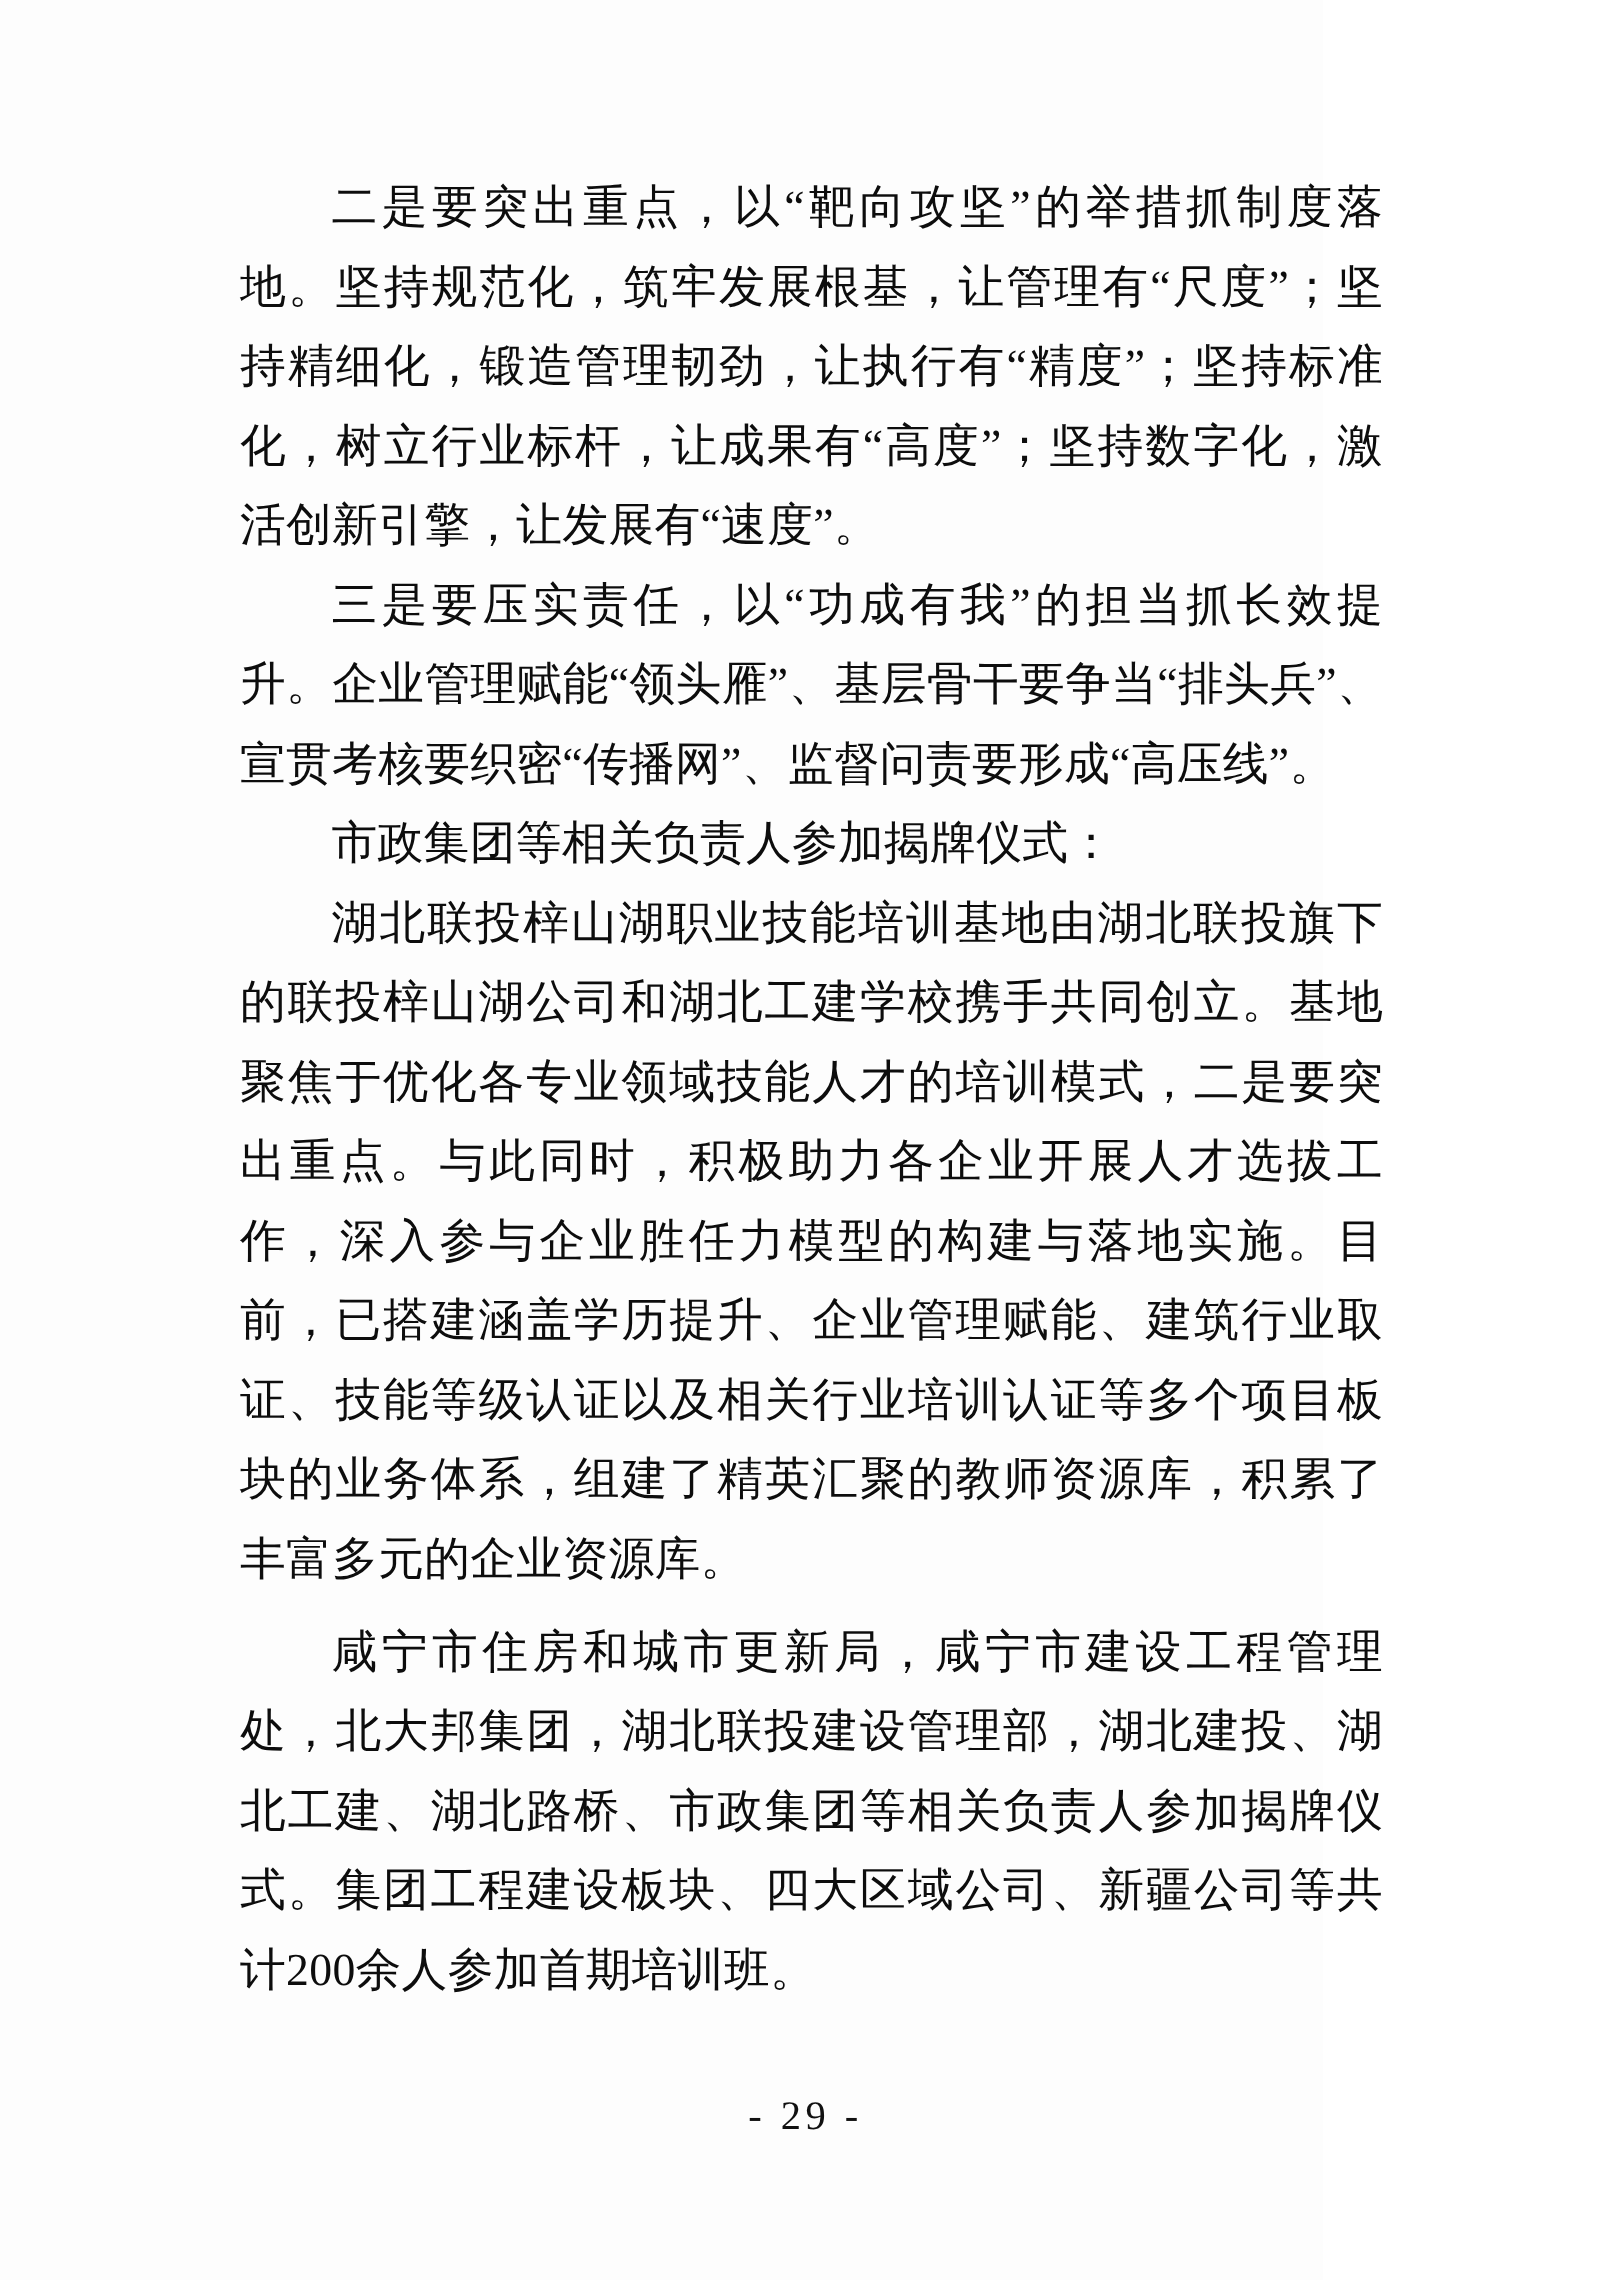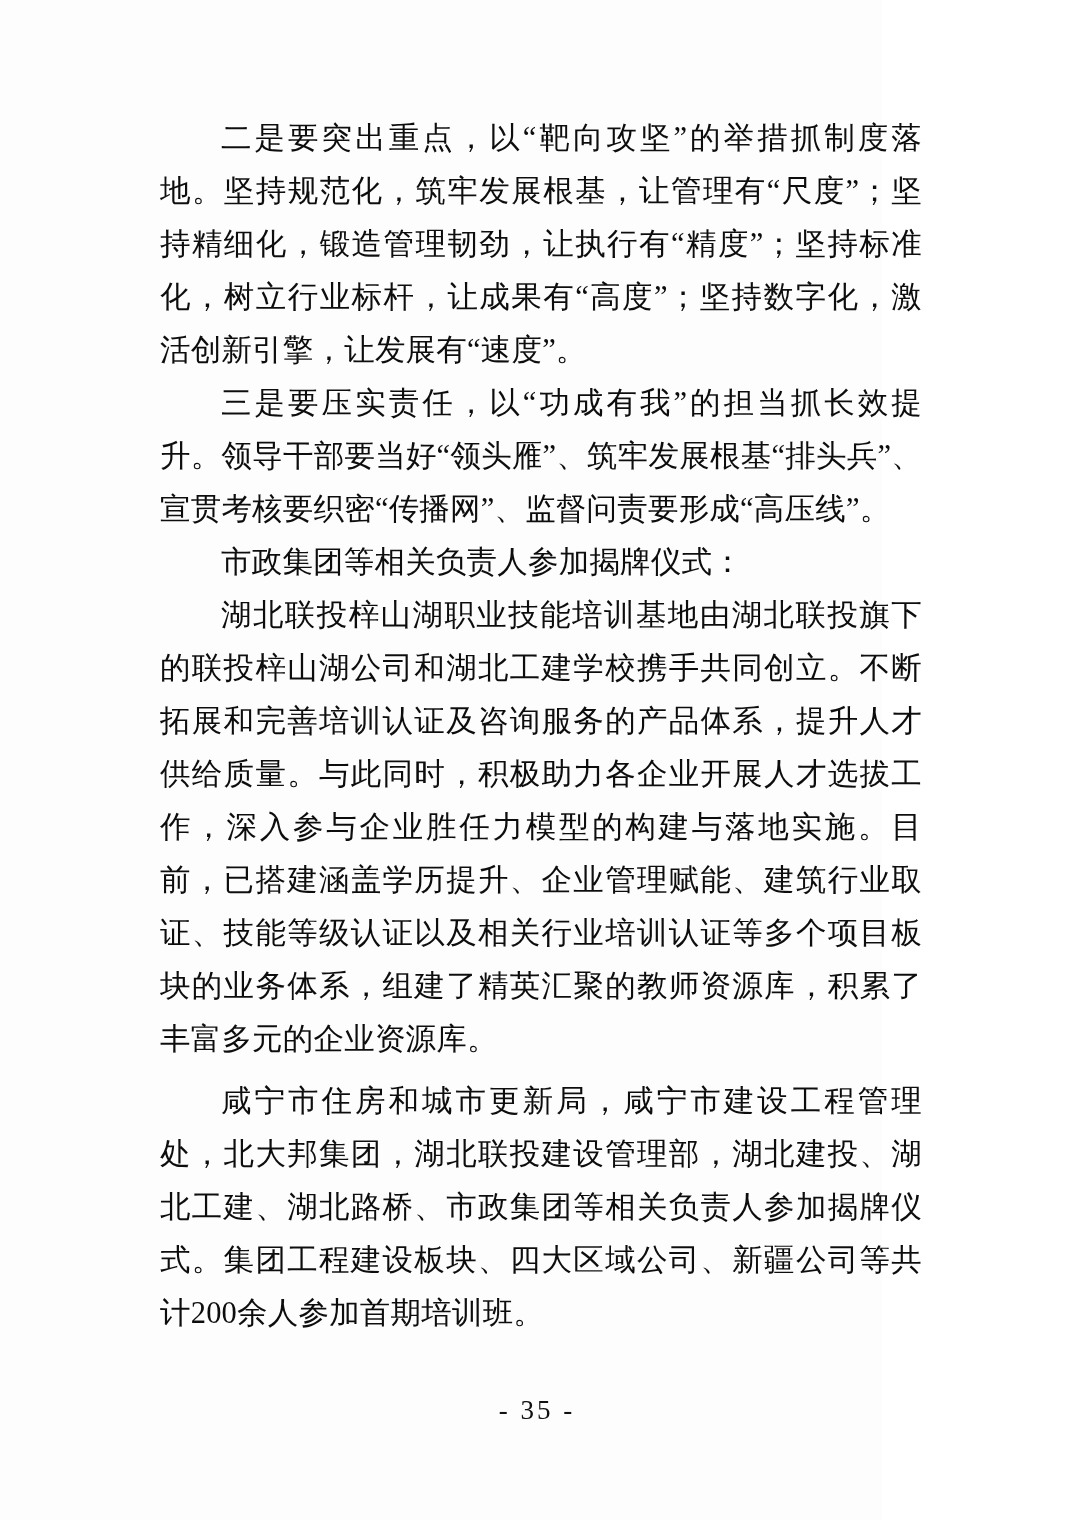--- a/index.html
+++ b/index.html
@@ -53,19 +53,19 @@
     color: #111;
     font-family: "Liberation Serif", "DejaVu Serif", serif;
   }
 </style>
 </head>
 <body>
 
 <div class="page">
   <div class="content">
     <p class="para">二是要突出重点，以“靶向攻坚”的举措抓制度落地。坚持规范化，筑牢发展根基，让管理有“尺度”；坚持精细化，锻造管理韧劲，让执行有“精度”；坚持标准化，树立行业标杆，让成果有“高度”；坚持数字化，激活创新引擎，让发展有“速度”。</p>
-    <p class="para">三是要压实责任，以“功成有我”的担当抓长效提升。领导干部要当好“领头雁”、筑牢发展根基“排头兵”、宣贯考核要织密“传播网”、监督问责要形成“高压线”。</p>
+    <p class="para">三是要压实责任，以“功成有我”的担当抓长效提升。企业管理赋能“领头雁”、基层骨干要争当“排头兵”、宣贯考核要织密“传播网”、监督问责要形成“高压线”。</p>
     <p class="para">市政集团等相关负责人参加揭牌仪式：</p>
-    <p class="para">湖北联投梓山湖职业技能培训基地由湖北联投旗下的联投梓山湖公司和湖北工建学校携手共同创立。不断拓展和完善培训认证及咨询服务的产品体系，提升人才供给质量。与此同时，积极助力各企业开展人才选拔工作，深入参与企业胜任力模型的构建与落地实施。目前，已搭建涵盖学历提升、企业管理赋能、建筑行业取证、技能等级认证以及相关行业培训认证等多个项目板块的业务体系，组建了精英汇聚的教师资源库，积累了丰富多元的企业资源库。</p>
+    <p class="para">湖北联投梓山湖职业技能培训基地由湖北联投旗下的联投梓山湖公司和湖北工建学校携手共同创立。基地聚焦于优化各专业领域技能人才的培训模式，二是要突出重点。与此同时，积极助力各企业开展人才选拔工作，深入参与企业胜任力模型的构建与落地实施。目前，已搭建涵盖学历提升、企业管理赋能、建筑行业取证、技能等级认证以及相关行业培训认证等多个项目板块的业务体系，组建了精英汇聚的教师资源库，积累了丰富多元的企业资源库。</p>
     <p class="para gap">咸宁市住房和城市更新局，咸宁市建设工程管理处，北大邦集团，湖北联投建设管理部，湖北建投、湖北工建、湖北路桥、市政集团等相关负责人参加揭牌仪式。集团工程建设板块、四大区域公司、新疆公司等共计200余人参加首期培训班。</p>
   </div>
-  <div class="footer">- 35 -</div>
+  <div class="footer">- 29 -</div>
 </div>
 
 </body></html>

